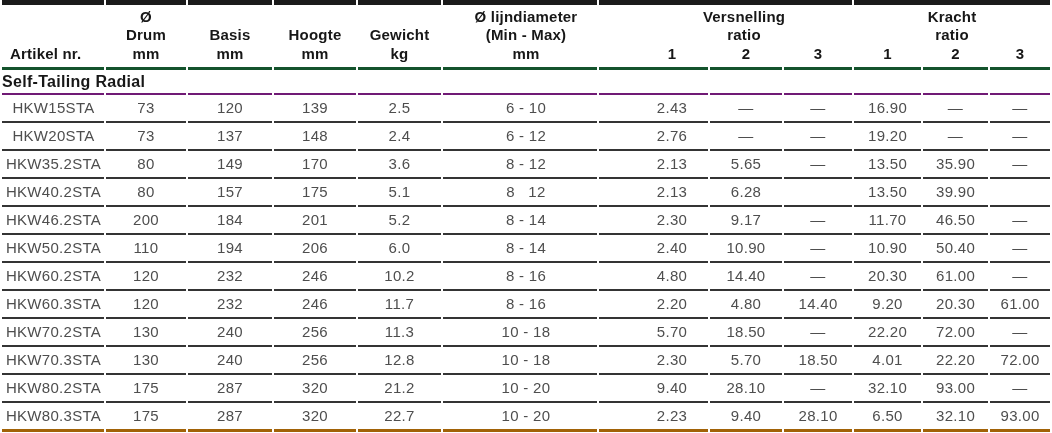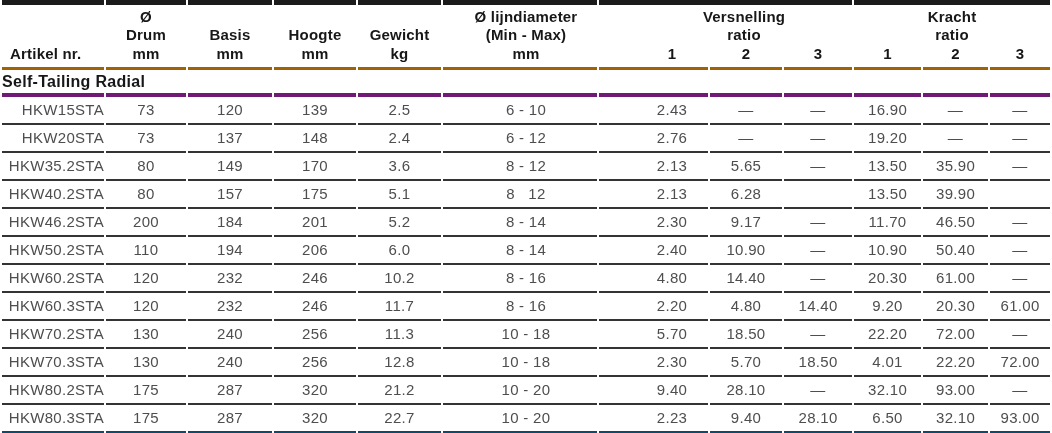--- a/index.html
+++ b/index.html
@@ -41,51 +41,51 @@
     line-height: 1.05;
   }
   thead th {
     font-weight: bold;
     color: #171717;
     font-size: 15px;
     letter-spacing: 0.2px;
   }
   thead tr.hrow1 th { border-top: 5px solid #1b1b1b; height: 18px; padding-top: 3px; }
   thead tr.hrow2 th { height: 18px; margin-top: 27px; }
-  thead tr.hrow3 th { height: 20px; border-bottom: 3px solid #a16207; padding-bottom: 3px; }
+  thead tr.hrow3 th { height: 20px; border-bottom: 3px solid #14532d; padding-bottom: 3px; }
 
   th.left { text-align: left; padding-left: 8px; }
 
   
   .col-lijn { padding-left: 12px; }
   .col-v1   { padding-left: 37px; }
   .grp-vers { padding-left: 37px; }
 
   tr.section td {
     text-align: left;
     font-weight: bold;
     color: #171717;
     font-size: 16px;
     height: 21px;
-    border-bottom: 4px solid #701a75;
+    border-bottom: 2px solid #701a75;
     padding-top: 2px;
   }
   tbody td {
     font-size: 15px;
     color: #4e4e4e;
     letter-spacing: 0.3px;
   }
   tbody tr.datarow td {
     height: 26px;
     border-bottom: 2px solid #343434;
   }
   tbody tr.datarow:last-child td {
-    border-bottom: 3px solid #0c4a6e;
-  }
-  td.name { text-align: right; padding-left: 1px; }
+    border-bottom: 3px solid #a16207;
+  }
+  td.name { text-align: center; padding-left: 1px; }
 </style>
 </head>
 <body>
 
 <table class="spec">
   <colgroup>
     <col class="c1">
       <col class="c2">
       <col class="c3">
       <col class="c4">

